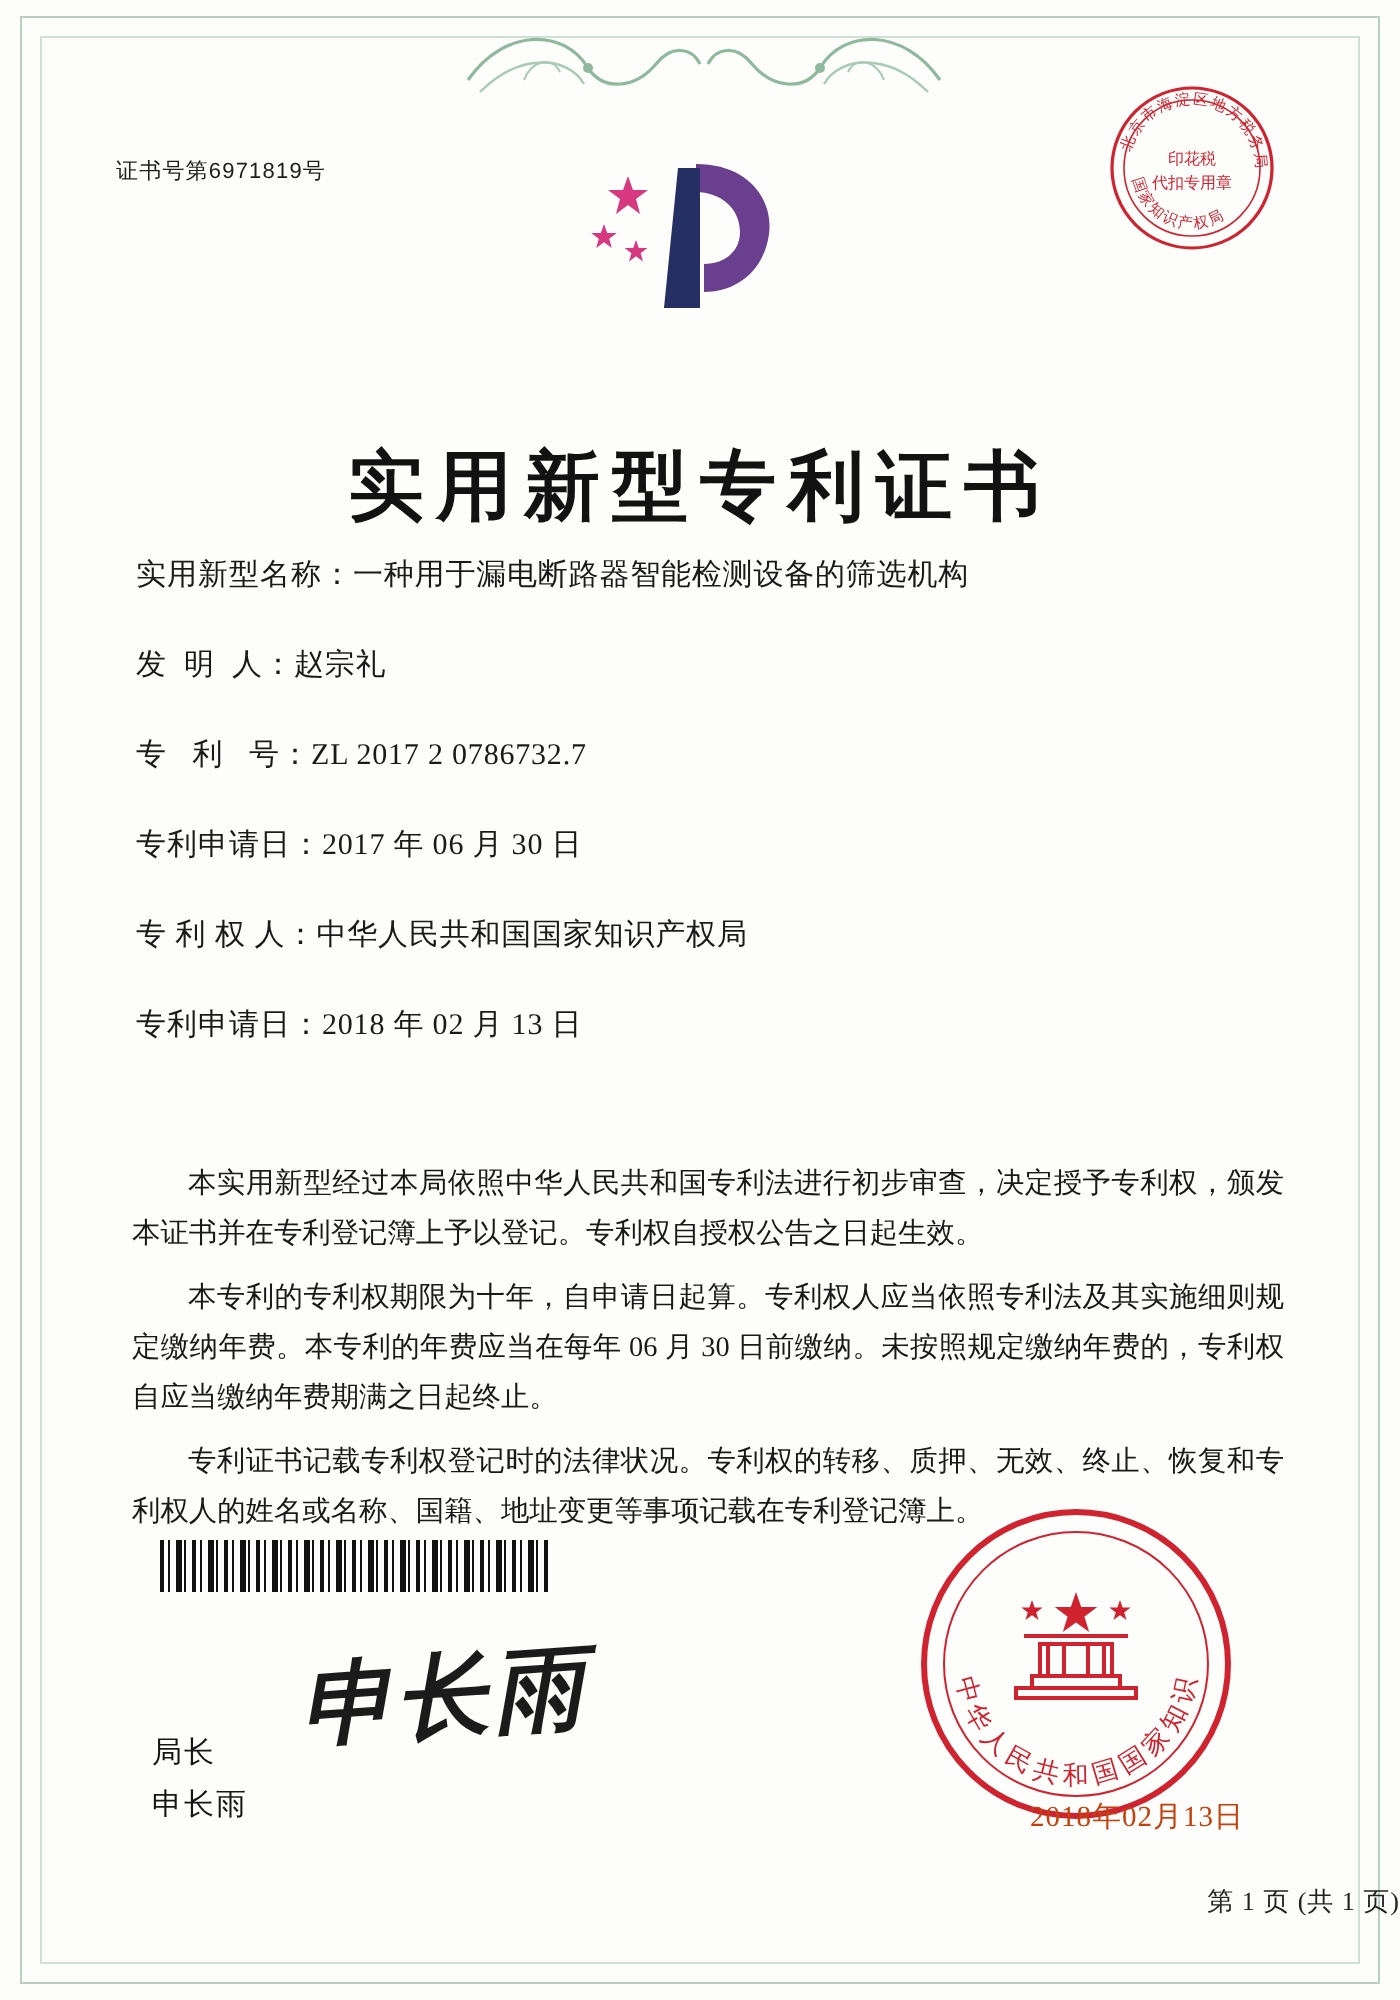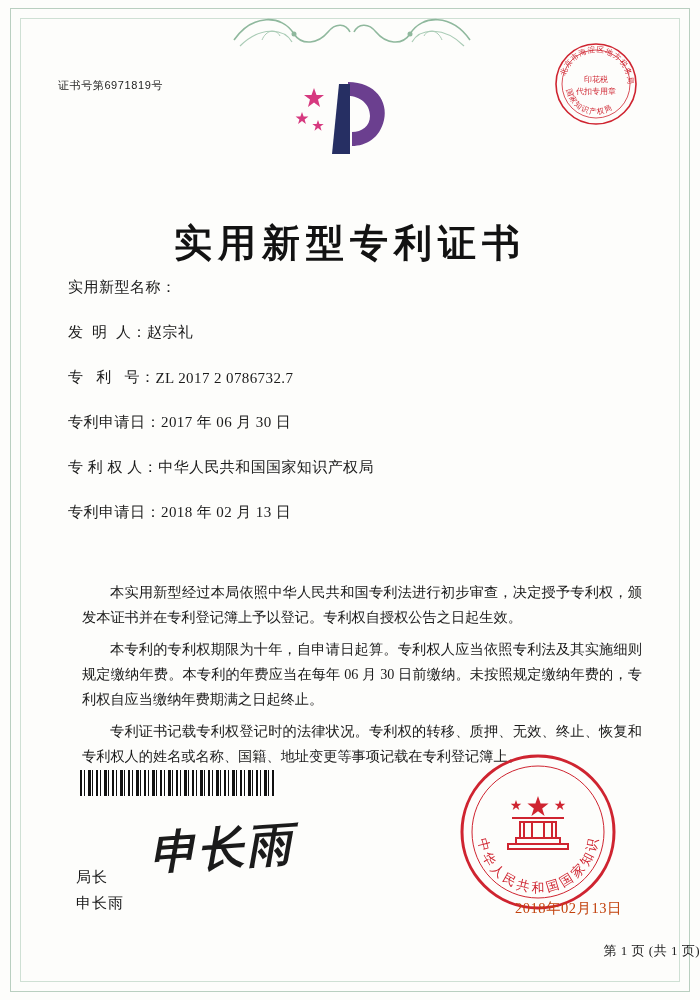--- a/index.html
+++ b/index.html
@@ -110,21 +110,21 @@
     left: 66px;
     right: 58px;
     top: 580px;
     font-family: "Liberation Serif", serif;
     font-size: 14.2px;
     line-height: 25px;
     color: #191919;
     text-align: justify;
   }
   .body-text p {
-    margin: 0 0 7px 16px;
+    margin: 0 0 7px 0;
     text-indent: 28px;
   }
 
   
   .barcode {
     position: absolute;
     left: 80px;
     top: 770px;
     height: 26px;
     width: 196px;
@@ -249,20 +249,21 @@
       <text x="42" y="40" text-anchor="middle" font-size="8" fill="#cf2430" font-family="DejaVu Sans, sans-serif">印花税</text>
       <text x="42" y="52" text-anchor="middle" font-size="8" fill="#cf2430" font-family="DejaVu Sans, sans-serif">代扣专用章</text>
     </svg>
   </div>
 
   <div class="main-title">实用新型专利证书</div>
 
   <div class="fields">
     <div class="field-row">
       <span class="field-label">实用新型名称：</span>
+      <span class="field-value">一种用于漏电断路器智能检测设备的筛选机构</span>
     </div>
     <div class="field-row">
       <span class="field-label">发  明  人：</span>
       <span class="field-value">赵宗礼</span>
     </div>
     <div class="field-row">
       <span class="field-label">专   利   号：</span>
       <span class="field-value">ZL 2017 2 0786732.7</span>
     </div>
     <div class="field-row">

